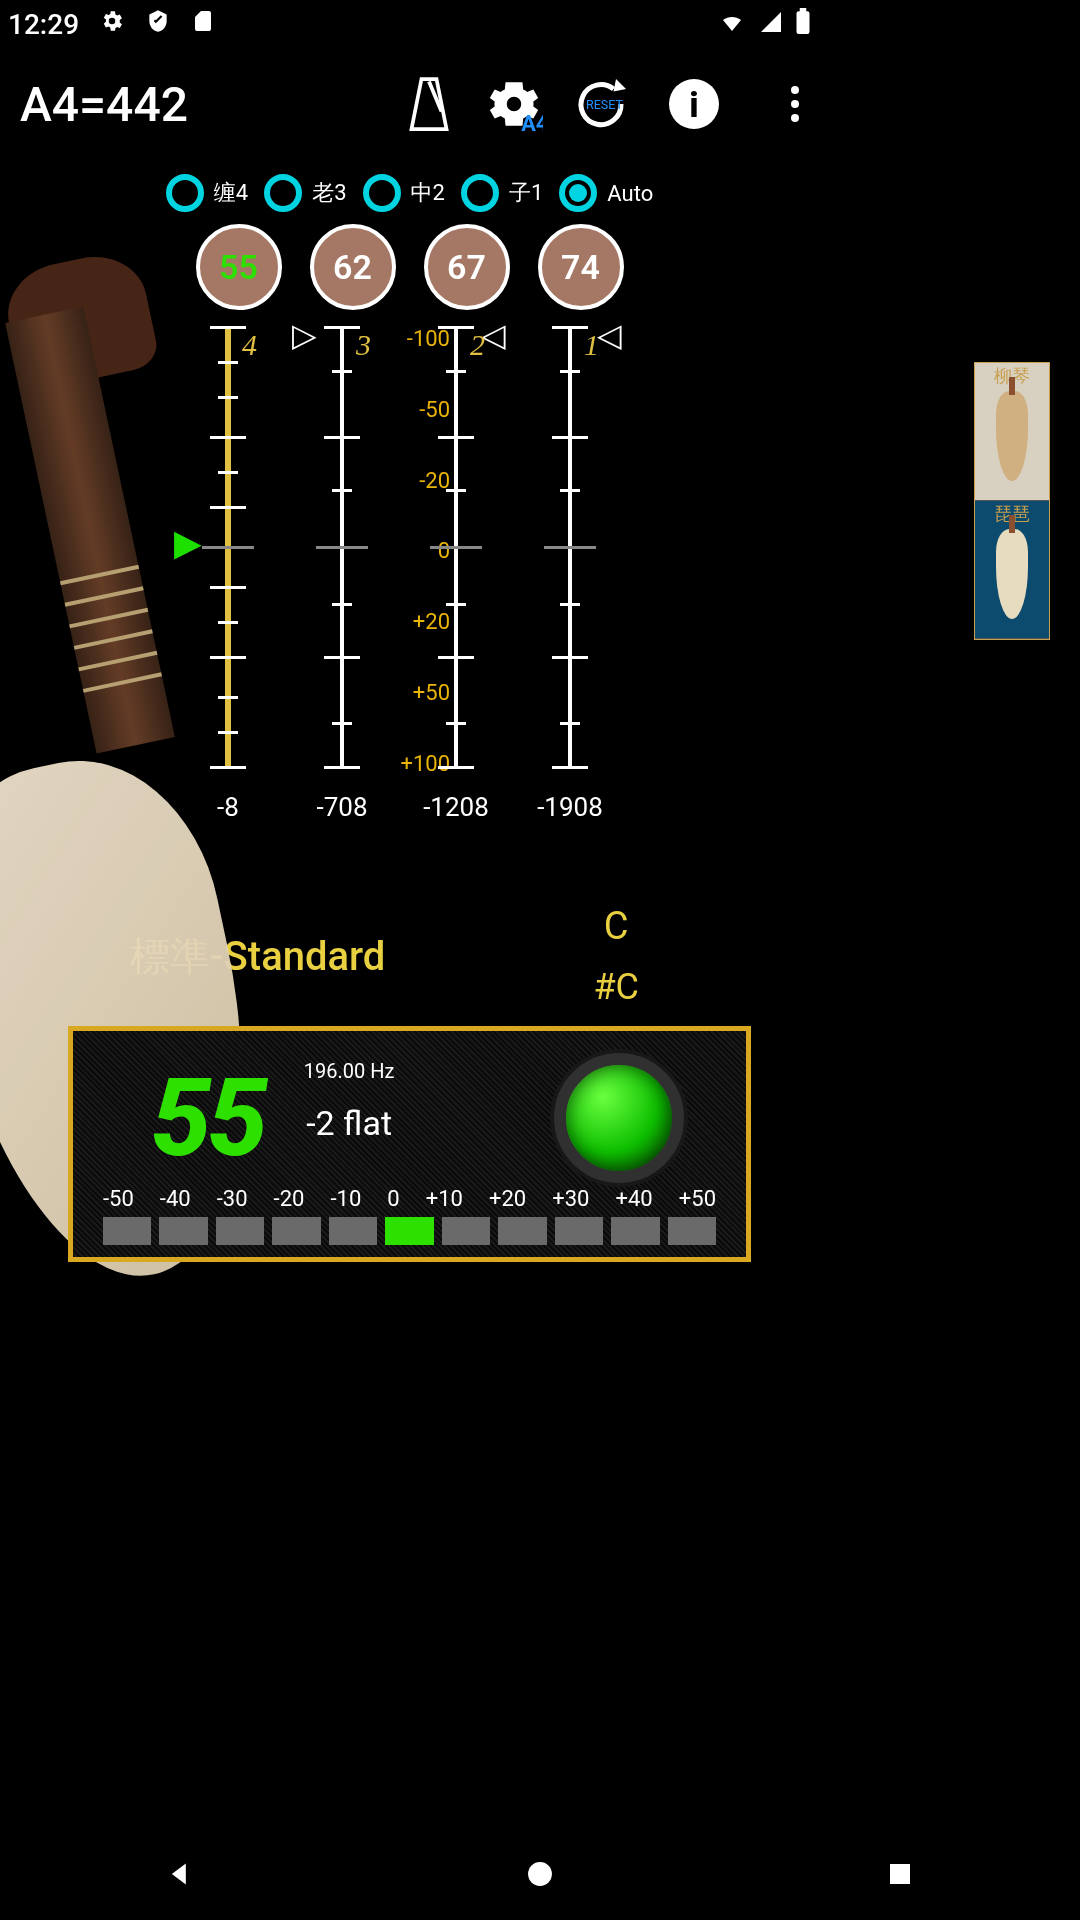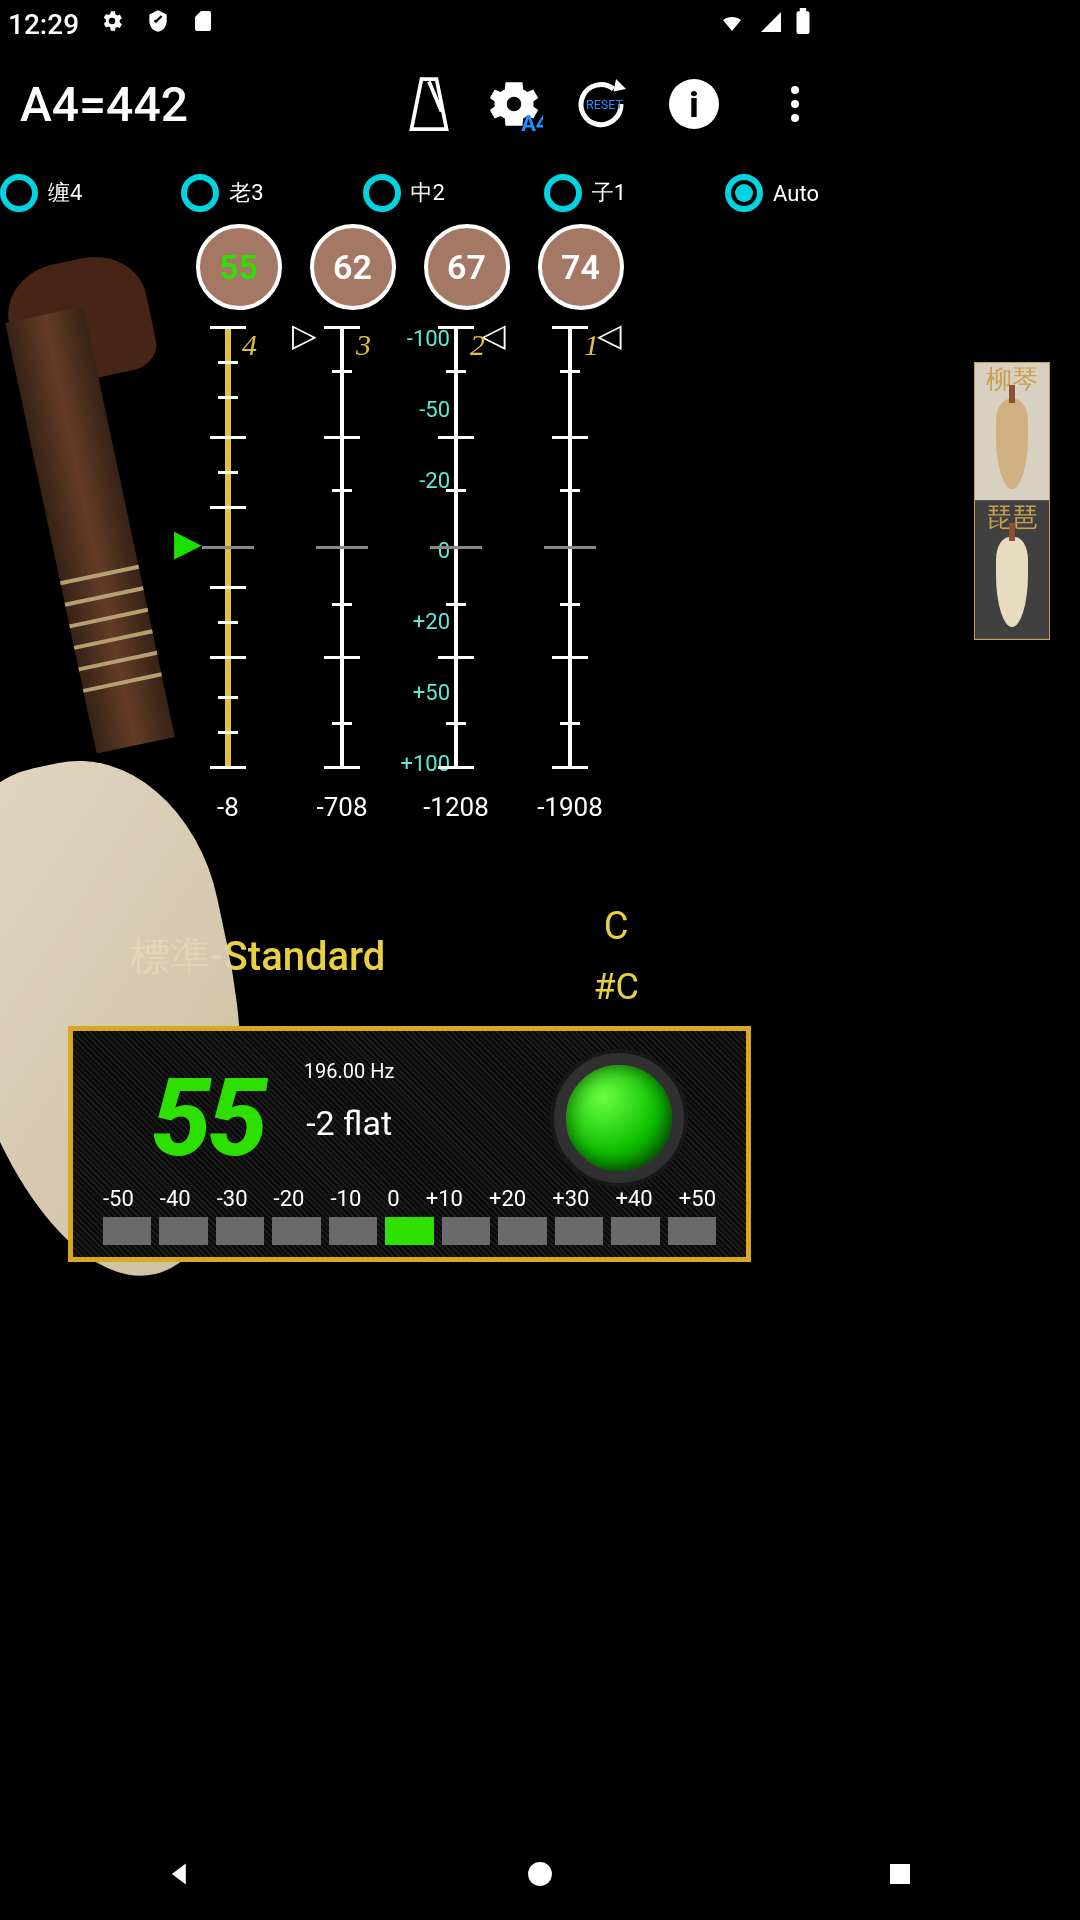--- a/index.html
+++ b/index.html
@@ -3,45 +3,45 @@
 <meta charset="utf-8">
 <style>
 *{margin:0;padding:0;box-sizing:border-box;font-family:-apple-system,Roboto,sans-serif;-webkit-font-smoothing:antialiased}
 html,body{width:819px;height:1455px;background:#000;color:#fff;overflow:hidden}
 .status-bar{height:48px;display:flex;align-items:center;justify-content:space-between;padding:0 8px;font-size:28px;font-weight:500}
 .status-left{display:flex;align-items:center;gap:20px}
 .status-right{display:flex;align-items:center;gap:12px}
 .app-bar{height:112px;display:flex;align-items:center;padding:0 20px;}
 .app-title{font-size:48px;font-weight:500;flex:1}
 .app-bar .icon-btn{width:60px;height:60px;display:flex;align-items:center;justify-content:flex-end;margin-left:28px}
-.radio-row{display:flex;justify-content:space-between;gap:28px;margin-top:14px}
+.radio-row{display:flex;justify-content:center;gap:16px;margin-top:14px}
 .radio-opt{display:flex;align-items:center;gap:10px}
 .radio-circle{width:38px;height:38px;border:6px solid #00d4e0;border-radius:50%;position:relative}
 .radio-circle.active::after{content:"";position:absolute;inset:4px;background:#00d4e0;border-radius:50%}
 .radio-label{font-size:22px;color:#fff}
 .midi-row{display:flex;justify-content:center;gap:28px;margin-top:12px}
 .midi-btn{width:86px;height:86px;border-radius:50%;background:#a47864;border:4px solid #fff;display:flex;align-items:center;justify-content:center;font-size:34px;font-weight:600;color:#fff}
 .midi-btn.active{color:#2ee000}
 .meter-area{position:relative;height:520px;margin-top:6px}
 .meter-group{position:absolute;top:0;display:flex;gap:34px;left:188px}
 .meter{position:relative;width:80px;height:470px}
 .meter-line{position:absolute;left:50%;top:10px;bottom:20px;width:4px;background:#fff;transform:translateX(-50%)}
 .meter-line.gold{background:#e0c040;width:6px}
 .meter .num{position:absolute;top:12px;left:54px;font-size:30px;color:#e0c040;font-family:serif;font-style:italic}
 .ticks{position:absolute;left:50%;top:10px;bottom:20px;width:100%;transform:translateX(-50%)}
 .tick{position:absolute;left:50%;width:36px;height:3px;background:#fff;transform:translateX(-50%)}
 .tick.minor{width:20px}
 .meter-bottom{position:absolute;bottom:-36px;width:100%;text-align:center;font-size:26px;color:#fff}
-.center-labels{position:absolute;left:380px;top:10px;height:450px;width:70px;font-size:22px;display:flex;flex-direction:column;justify-content:space-between;align-items:flex-end;color:#5eead4}
+.center-labels{position:absolute;left:380px;top:10px;height:450px;width:70px;font-size:22px;display:flex;flex-direction:column;justify-content:space-between;align-items:flex-end;color:#eab308}
 .play-tri{position:absolute;color:#1ee000;font-size:36px}
 .tri-outline{position:absolute;color:#fff;font-size:32px}
 .inst-side{position:absolute;right:30px;top:362px;width:76px;border:1px solid #c8a050}
-.inst-item{height:138px;background:#404040;border-bottom:1px solid #555;display:flex;flex-direction:column;align-items:center;padding-top:4px}
+.inst-item{height:138px;background:#0c4a6e;border-bottom:1px solid #555;display:flex;flex-direction:column;align-items:center;padding-top:4px}
 .inst-item.light{background:#d8d0c0}
-.inst-label{font-size:26px;color:#c8a050;font-family:serif;line-height:1}
+.inst-label{font-size:18px;color:#c8a050;font-family:serif;line-height:1}
 .pipa-shape{width:32px;height:90px;background:#d0b080;border-radius:50% 50% 60% 60%/30% 30% 70% 70%;margin-top:6px;position:relative}
 .pipa-shape::before{content:"";position:absolute;top:-14px;left:50%;transform:translateX(-50%);width:6px;height:18px;background:#8a5030}
 .tuning-row{display:flex;align-items:center;gap:28px;margin-top:68px;padding-left:130px}
 .tuning-name{font-size:40px;color:#e8d040;font-weight:500}
 .note-col{margin-left:180px;text-align:center}
 .note-c{font-size:38px;color:#e8d040}
 .note-sc{font-size:36px;color:#e8d040;margin-top:18px}
 .display-panel{margin:18px 68px 0;height:236px;border:5px solid #d8a820;background:repeating-linear-gradient(45deg,#0a0a0a,#0a0a0a 2px,#1a1a1a 2px,#1a1a1a 4px);position:relative;display:flex;align-items:flex-start;padding:18px}
 .big-num{font-size:108px;font-weight:800;color:#2ee000;font-style:italic;margin-left:60px;margin-top:6px;letter-spacing:-4px}
 .freq-col{margin-left:40px;margin-top:10px;text-align:center}

